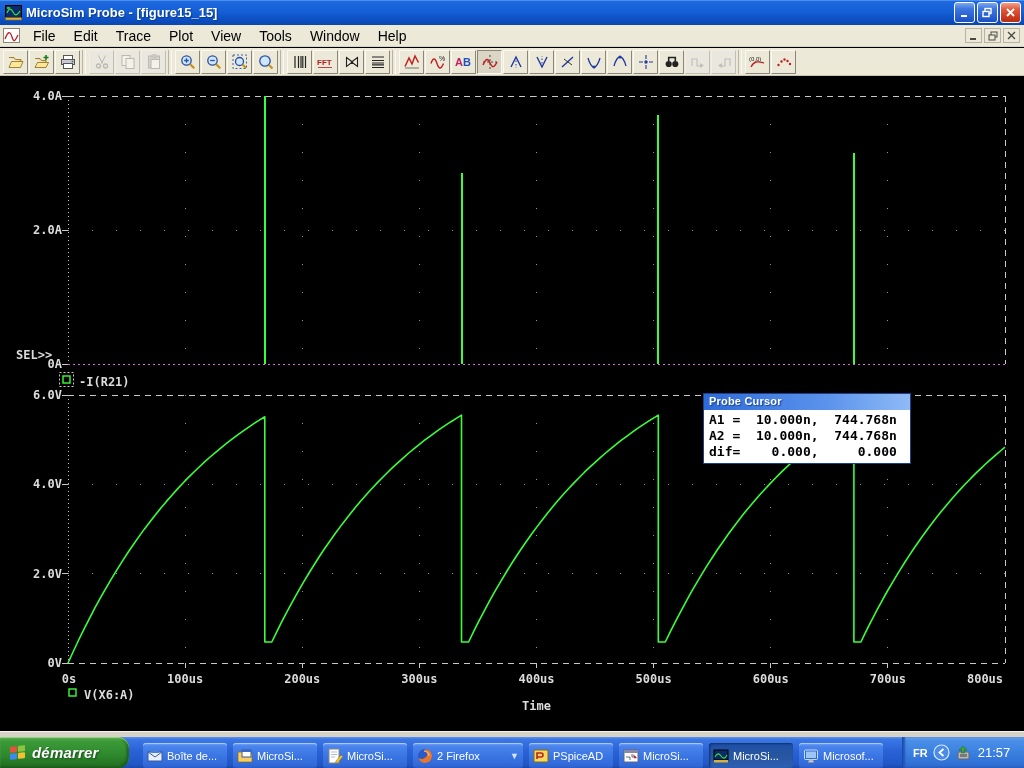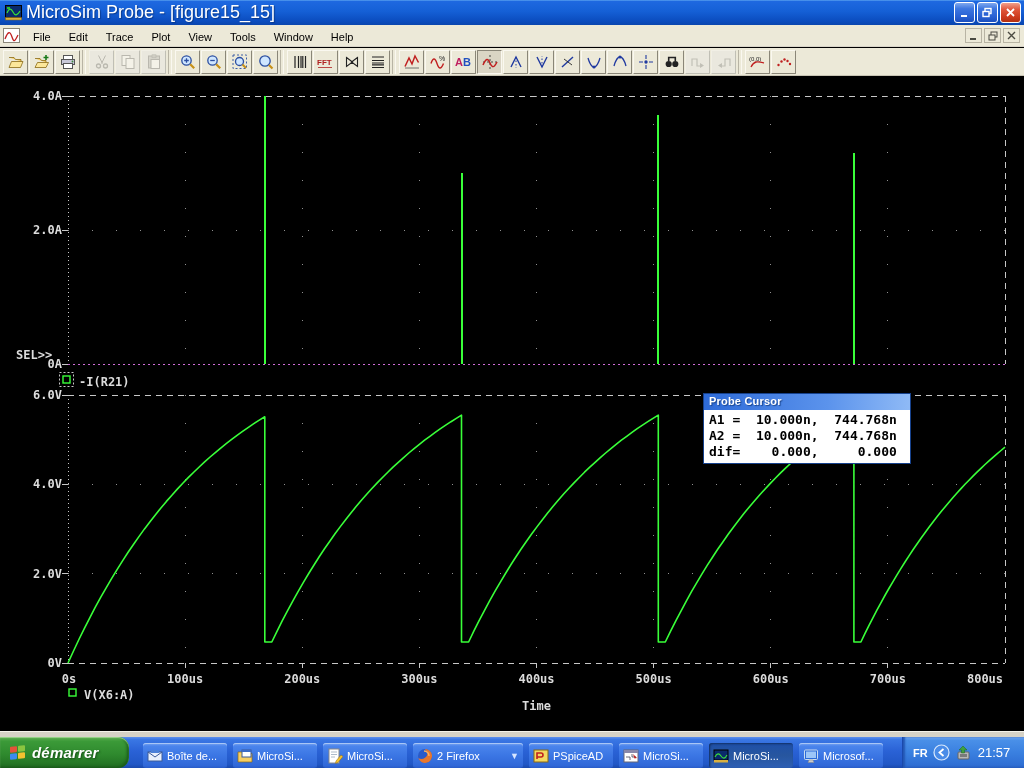--- a/index.html
+++ b/index.html
@@ -5,33 +5,33 @@
   * { margin:0; padding:0; box-sizing:border-box; }
   html,body { width:1024px; height:768px; overflow:hidden; background:#000; }
   body { font-family:"Liberation Sans", sans-serif; position:relative; }
   .window { position:absolute; inset:0; }
 
   
   .titlebar { position:absolute; left:0; top:0; width:1024px; height:25px;
     background:linear-gradient(180deg,#5AA2F0 0%,#1E68E0 6%,#1560D6 45%,#0B4CBE 85%,#0A46AE 100%);
     display:flex; align-items:center; padding:0 3px; }
   .titlebar .appicon { width:17px; height:17px; margin:0 4px 0 2px; }
-  .titlebar .title { color:#fff; font-weight:normal; font-size:18px; text-shadow:1px 1px 1px #0A3A8C; flex:1; }
+  .titlebar .title { color:#fff; font-weight:bold; font-size:13px; text-shadow:1px 1px 1px #0A3A8C; flex:1; }
   .winbtn { width:21px; height:21px; margin-left:2px; border:1px solid #fff; border-radius:3px;
     display:flex; align-items:center; justify-content:center;
     background:linear-gradient(180deg,#7FA8EF 0%,#3D77E0 30%,#2A62D4 70%,#1B4FBE 100%);
     color:#fff; font-size:11px; font-weight:bold; }
   .winbtn.close { background:linear-gradient(180deg,#F0A08C 0%,#E0563A 35%,#CC3A1D 75%,#B23012 100%); }
   .winbtn svg { display:block; }
 
   
   .menubar { position:absolute; left:0; top:25px; width:1024px; height:22px; background:#ECE9D8;
     border-bottom:1px solid #D8D4C8; display:flex; align-items:center; }
   .childicon { width:17px; height:15px; margin:0 4px 0 3px; }
-  .menu-item { font-size:11px; color:#000; padding:3px 9px; }
+  .menu-item { font-size:14px; color:#000; padding:3px 9px; }
   .menubar .spacer { flex:1; }
   .mdibtn { width:17px; height:15px; border:1px solid #B8B4A4; background:#ECE9D8; margin-right:2px;
     display:flex; align-items:center; justify-content:center; color:#5A5A52; font-size:9px; }
 
   
   .toolbar { position:absolute; left:0; top:48px; width:1024px; height:28px; background:#ECE9D8;
     border-bottom:1px solid #C8C4B4; display:flex; align-items:center; padding-left:2px; }
   .tb { width:25px; height:24px; margin:0 0 0 1px; display:flex; align-items:center; justify-content:center;
     border:1px solid; border-color:#FAF8F0 #8A8678 #8A8678 #FAF8F0; background:#ECE9D8; border-radius:1px; }
   .tb svg { display:block; }

